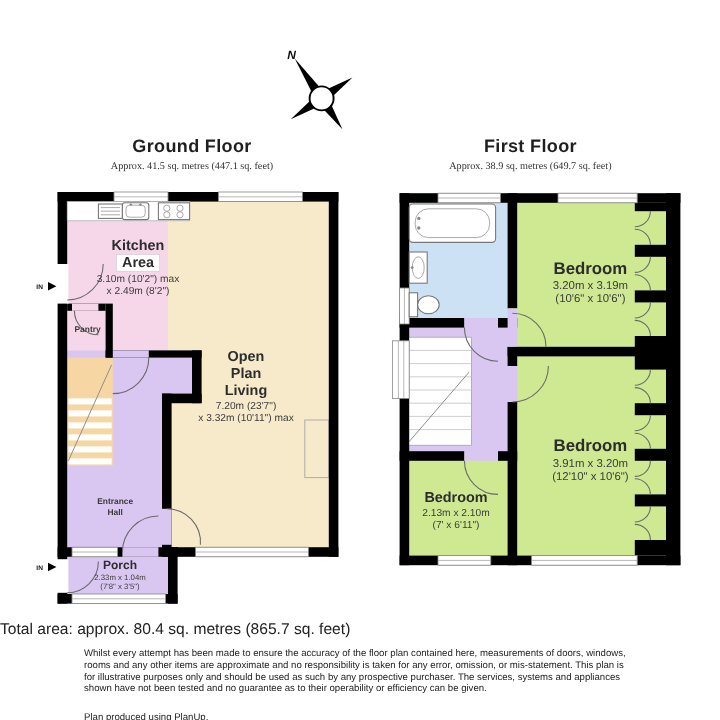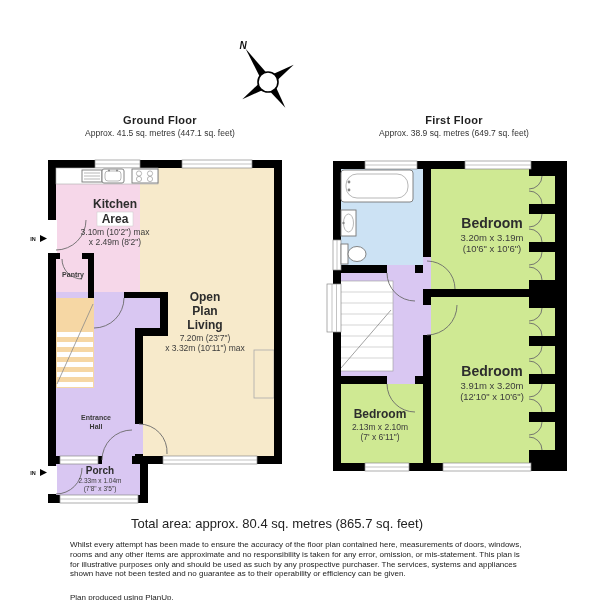--- a/index.html
+++ b/index.html
@@ -1,22 +1,22 @@
 <!DOCTYPE html>
 <html style="--wall: #000000; --kitchen: #F6D7E9; --living: #F7EACB; --hall: #D9C7F2; --stairs: #F6D7A4; --bedroom: #CFE993; --bathroom: #CCE2F4;"><head>
 <meta charset="utf-8">
 <style>
   html,body{margin:0;padding:0;background:#ffffff;}
   body{width:600px;height:600px;overflow:hidden;font-family:"Liberation Sans",sans-serif;position:relative;}
   .stage{position:absolute;left:0;top:0;width:600px;height:600px;background:#fff;}
   .floor-title{position:absolute;text-align:center;color:#1f1f1f;}
-  .floor-title .t{font-size:11px;font-weight:bold;letter-spacing:0.3px;}
-  .floor-title .s{font-size:8.5px;color:#333;margin-top:2px;}
+  .floor-title .t{font-size:15px;font-weight:bold;letter-spacing:0.3px;}
+  .floor-title .s{font-size:8.5px;color:#333;margin-top:2px;font-family:Liberation Serif, serif;}
   .gf-title{left:38px;top:114px;width:244px;}
-  .ff-title{left:332px;top:114px;width:244px;}
+  .ff-title{left:320px;top:114px;width:244px;}
   svg{font-family:"Liberation Sans",sans-serif;}
   .f-wall{fill:var(--wall,#000);}
   .f-kitchen{fill:var(--kitchen,#F6D7E9);}
   .f-living{fill:var(--living,#F7EACB);}
   .f-hall{fill:var(--hall,#D9C7F2);}
   .f-stairs{fill:var(--stairs,#F6D7A4);}
   .f-bedroom{fill:var(--bedroom,#CFE993);}
   .f-bathroom{fill:var(--bathroom,#CCE2F4);}
   .win{fill:#ffffff;stroke:#8a8a8a;stroke-width:0.7;}
   .win-line{stroke:#9a9a9a;stroke-width:0.6;}
@@ -26,21 +26,21 @@
   .fx{fill:#ffffff;stroke:#777;stroke-width:0.9;}
   .fx-in{fill:none;stroke:#9a9a9a;stroke-width:0.7;}
   .tread{fill:#ffffff;}
   .tread-line{stroke:#bbbbbb;stroke-width:0.6;}
   .diag{stroke:#8a8a8a;stroke-width:0.8;}
   .room-name{font-weight:bold;fill:#2d2d2d;text-anchor:middle;}
   .room-dim{fill:#3c3c3c;text-anchor:middle;}
   .small-name{font-weight:bold;fill:#3a3a3a;text-anchor:middle;}
   .in-text{font-weight:bold;fill:#111;text-anchor:middle;}
   .outline{fill:none;stroke:#aaa;stroke-width:0.8;}
-  .footer-total{position:absolute;left:0;top:516px;width:554px;text-align:center;font-size:13px;color:#222;}
+  .footer-total{position:absolute;left:0;top:516px;width:554px;font-size:13px;color:#222;}
   .footer-disc{position:absolute;left:70px;top:540px;width:460px;text-align:left;font-size:8px;line-height:9.8px;color:#222;}
   .footer-credit{margin-top:14px;}
 </style>
 </head>
 <body>
 
 <div class="stage">
 
   <svg style="position:absolute;left:222px;top:38px;" width="90" height="82" viewBox="0 0 90 82">
     <g transform="rotate(-34 46 44)">

